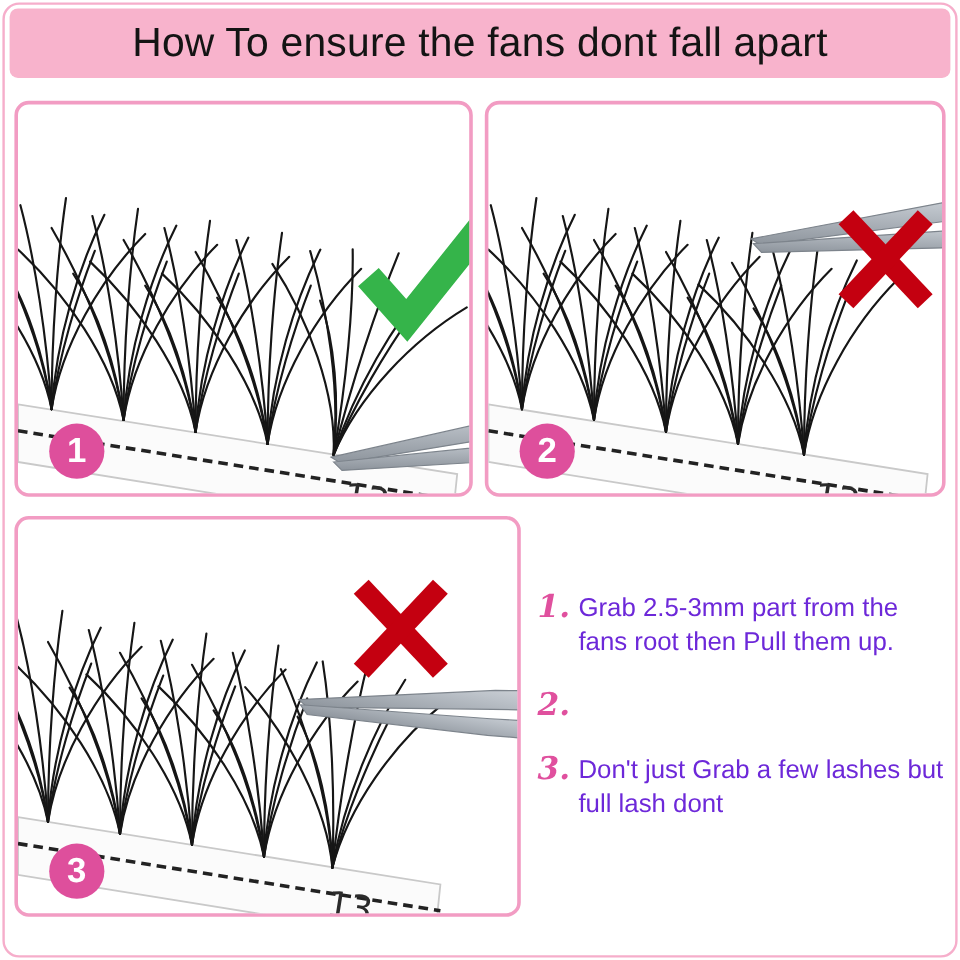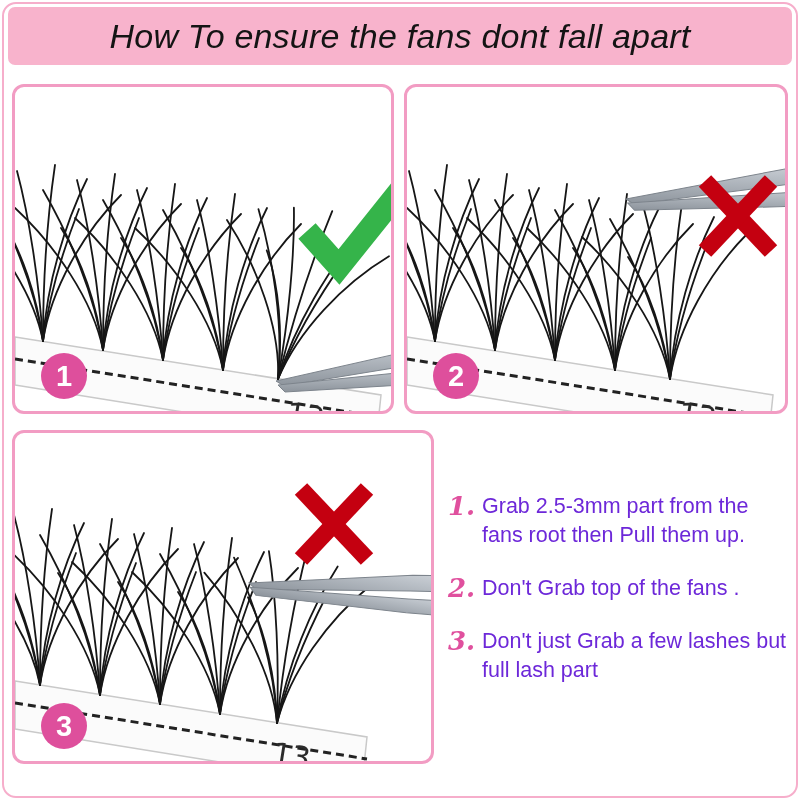--- a/index.html
+++ b/index.html
@@ -5,21 +5,21 @@
   html,body{margin:0;padding:0;background:#fff;}
   .page{
     position:relative;width:800px;height:800px;background:#ffffff;overflow:hidden;
     font-family:"Liberation Sans",sans-serif;
   }
   .frame{position:absolute;inset:2px;border:2px solid #f6aecb;border-radius:14px;pointer-events:none;}
   .banner{
     position:absolute;left:8px;top:7px;width:784px;height:58px;
     background:#f8b3cc;border-radius:7px;
     display:flex;align-items:center;justify-content:center;
-    font-size:34px;font-weight:500;color:#141414;letter-spacing:.2px;font-style:italic;
+    font-size:34px;font-weight:500;color:#141414;letter-spacing:.2px;
   }
   .panel{
     position:absolute;background:#fff;border:3px solid #f29cc3;border-radius:12px;
   }
   .panel1{left:12px;top:84px;width:376px;height:324px;}
   .panel2{left:404px;top:84px;width:378px;height:324px;}
   .panel3{left:12px;top:430px;width:416px;height:328px;}
   .scene{position:absolute;inset:0;width:100%;height:100%;display:block;}
   .badge{
     position:absolute;left:26px;bottom:12px;width:46px;height:46px;border-radius:50%;
@@ -133,20 +133,19 @@
     <div class="badge">3</div>
   </section>
 
   <div class="instructions">
     <div class="ins">
       <span class="num">1.</span>
       <span class="txt">Grab 2.5-3mm part from the fans root then Pull them up.</span>
     </div>
     <div class="ins">
       <span class="num">2.</span>
-      <span class="txt">Don't Grab top of the fans .</span>
     </div>
     <div class="ins">
       <span class="num">3.</span>
-      <span class="txt">Don't just Grab a few lashes but full lash part</span>
+      <span class="txt">Don't just Grab a few lashes but full lash dont</span>
     </div>
   </div>
 </div>
 
 </body></html>

